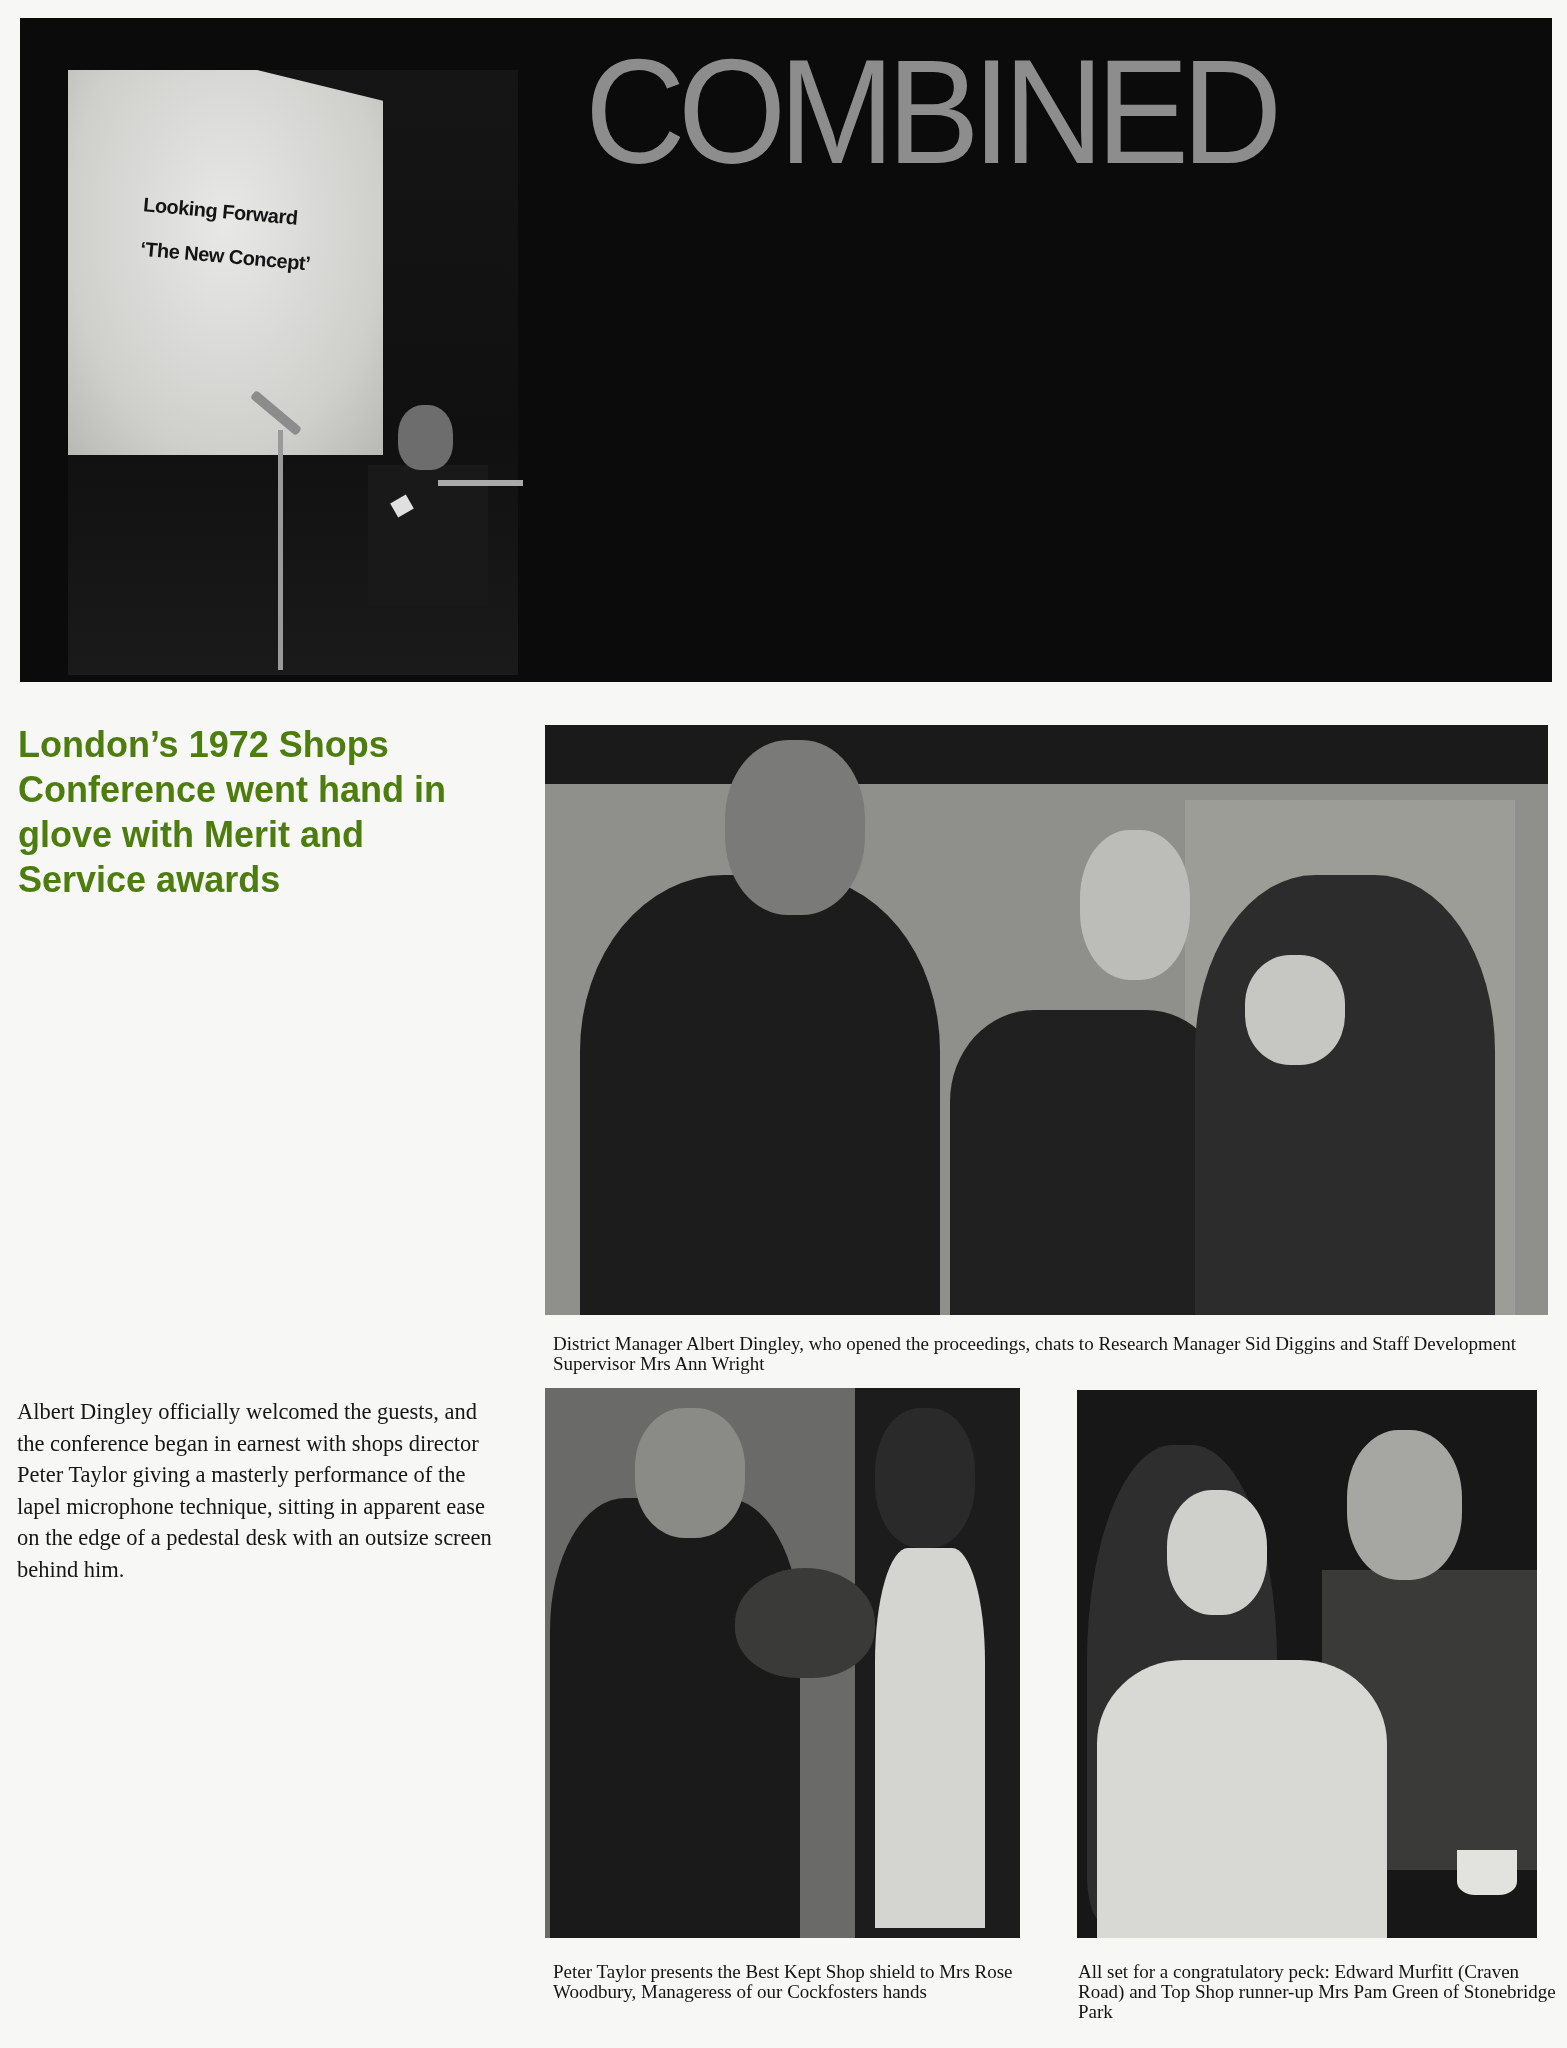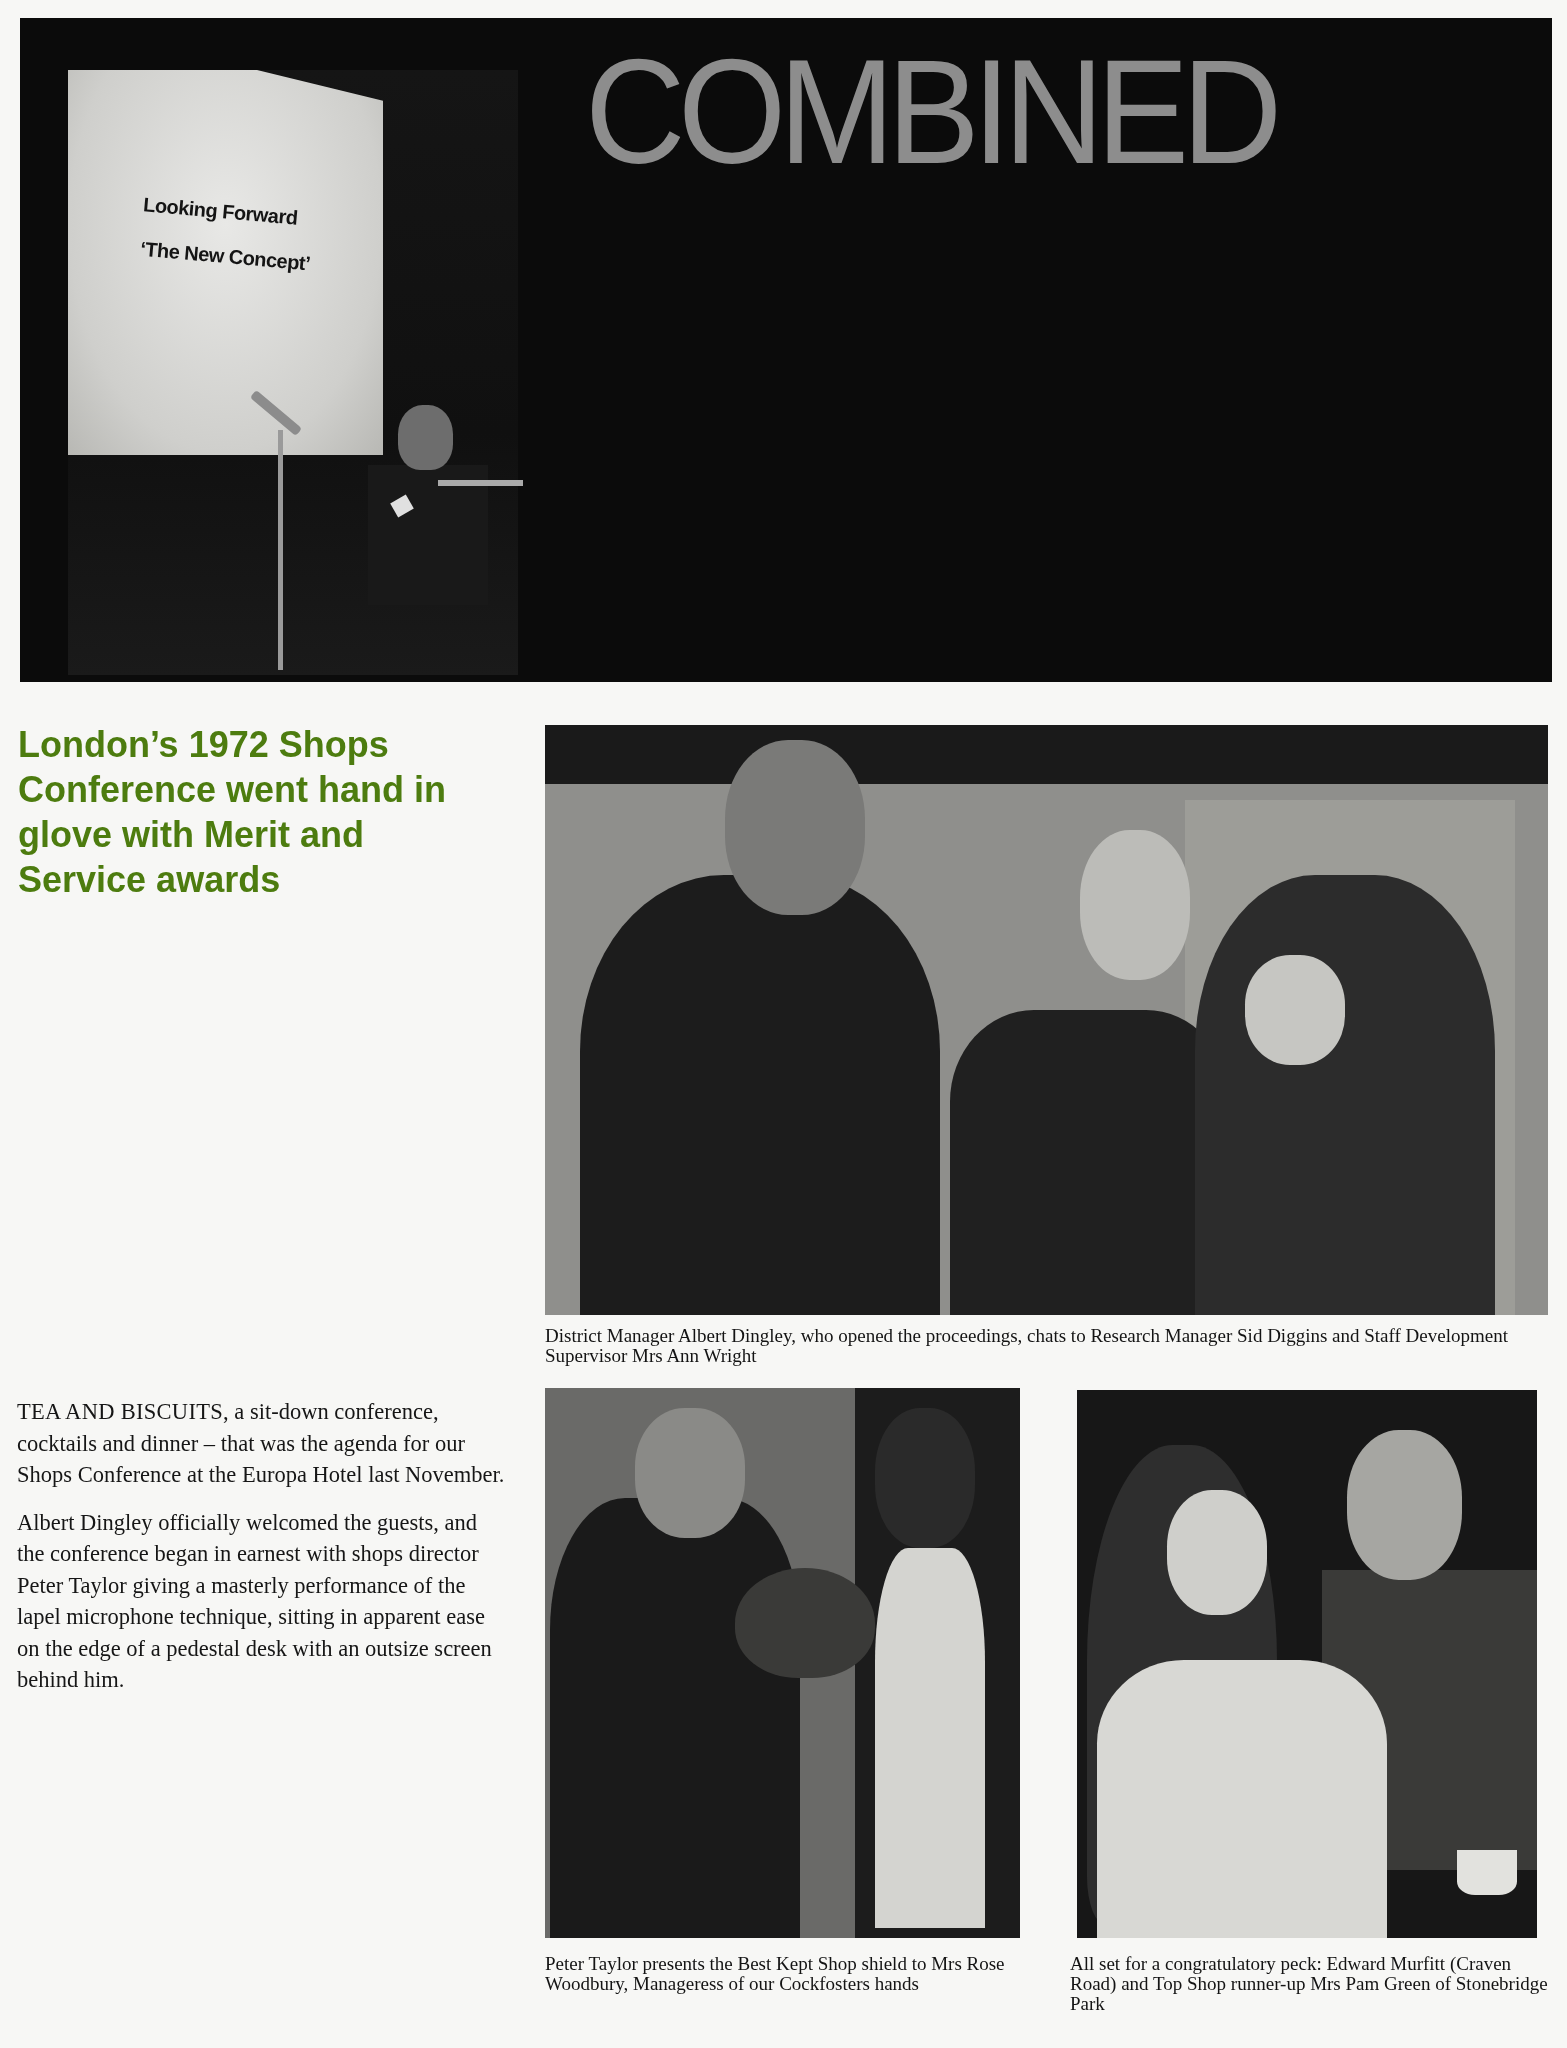--- a/index.html
+++ b/index.html
@@ -79,21 +79,21 @@
   .photo-peck { left: 1077px; top: 1390px; width: 460px; height: 548px; background: #171717; }
   .photo-peck .woman-hair { position: absolute; left: 10px; top: 55px; width: 190px; height: 480px; background: #2e2e2e; border-radius: 45% 45% 10% 10%; }
   .photo-peck .woman-face { position: absolute; left: 90px; top: 100px; width: 100px; height: 125px; background: #cfcfcb; border-radius: 45%; }
   .photo-peck .blouse { position: absolute; left: 20px; top: 270px; width: 290px; height: 278px; background: #d8d8d4; border-radius: 30% 30% 0 0; }
   .photo-peck .man-head { position: absolute; left: 270px; top: 40px; width: 115px; height: 150px; background: #a6a6a2; border-radius: 45%; }
   .photo-peck .man-body { position: absolute; left: 245px; top: 180px; width: 215px; height: 300px; background: #3a3a38; }
   .photo-peck .cup { position: absolute; left: 380px; top: 460px; width: 60px; height: 45px; background: #e2e2de; border-radius: 0 0 30% 30%; }
 
   .caption {
     position: absolute; font-family: "Liberation Serif", serif; font-size: 19px;
-    line-height: 20px; color: #141414; margin: 0;
+    line-height: 20px; color: #141414; margin: 8px;
   }
   .cap-main { left: 545px; top: 1326px; width: 1010px; }
   .cap-shield { left: 545px; top: 1954px; width: 480px; }
   .cap-peck { left: 1070px; top: 1954px; width: 490px; }
 
   
   .body-text {
     position: absolute; left: 17px; top: 1396px; width: 490px;
     font-family: "Liberation Serif", serif; font-size: 22.5px; line-height: 31.5px; color: #161616;
   }
@@ -146,15 +146,14 @@
   <div class="man-body"></div>
   <div class="man-head"></div>
   <div class="woman-hair"></div>
   <div class="blouse"></div>
   <div class="woman-face"></div>
   <div class="cup"></div>
 </div>
 <p class="caption cap-peck">All set for a congratulatory peck: Edward Murfitt (Craven Road) and Top Shop runner-up Mrs Pam Green of Stonebridge Park</p>
 
 <div class="body-text">
-  <p><span class="lead-caps">TEA AND BISCUITS</span><span>, a sit-down conference, cocktails and dinner – that was the agenda for our Shops Conference at the Europa Hotel last November.</span></p>
   <p>Albert Dingley officially welcomed the guests, and the conference began in earnest with shops director Peter Taylor giving a masterly performance of the lapel microphone technique, sitting in apparent ease on the edge of a pedestal desk with an outsize screen behind him.</p>
 </div>
 
 </body></html>

